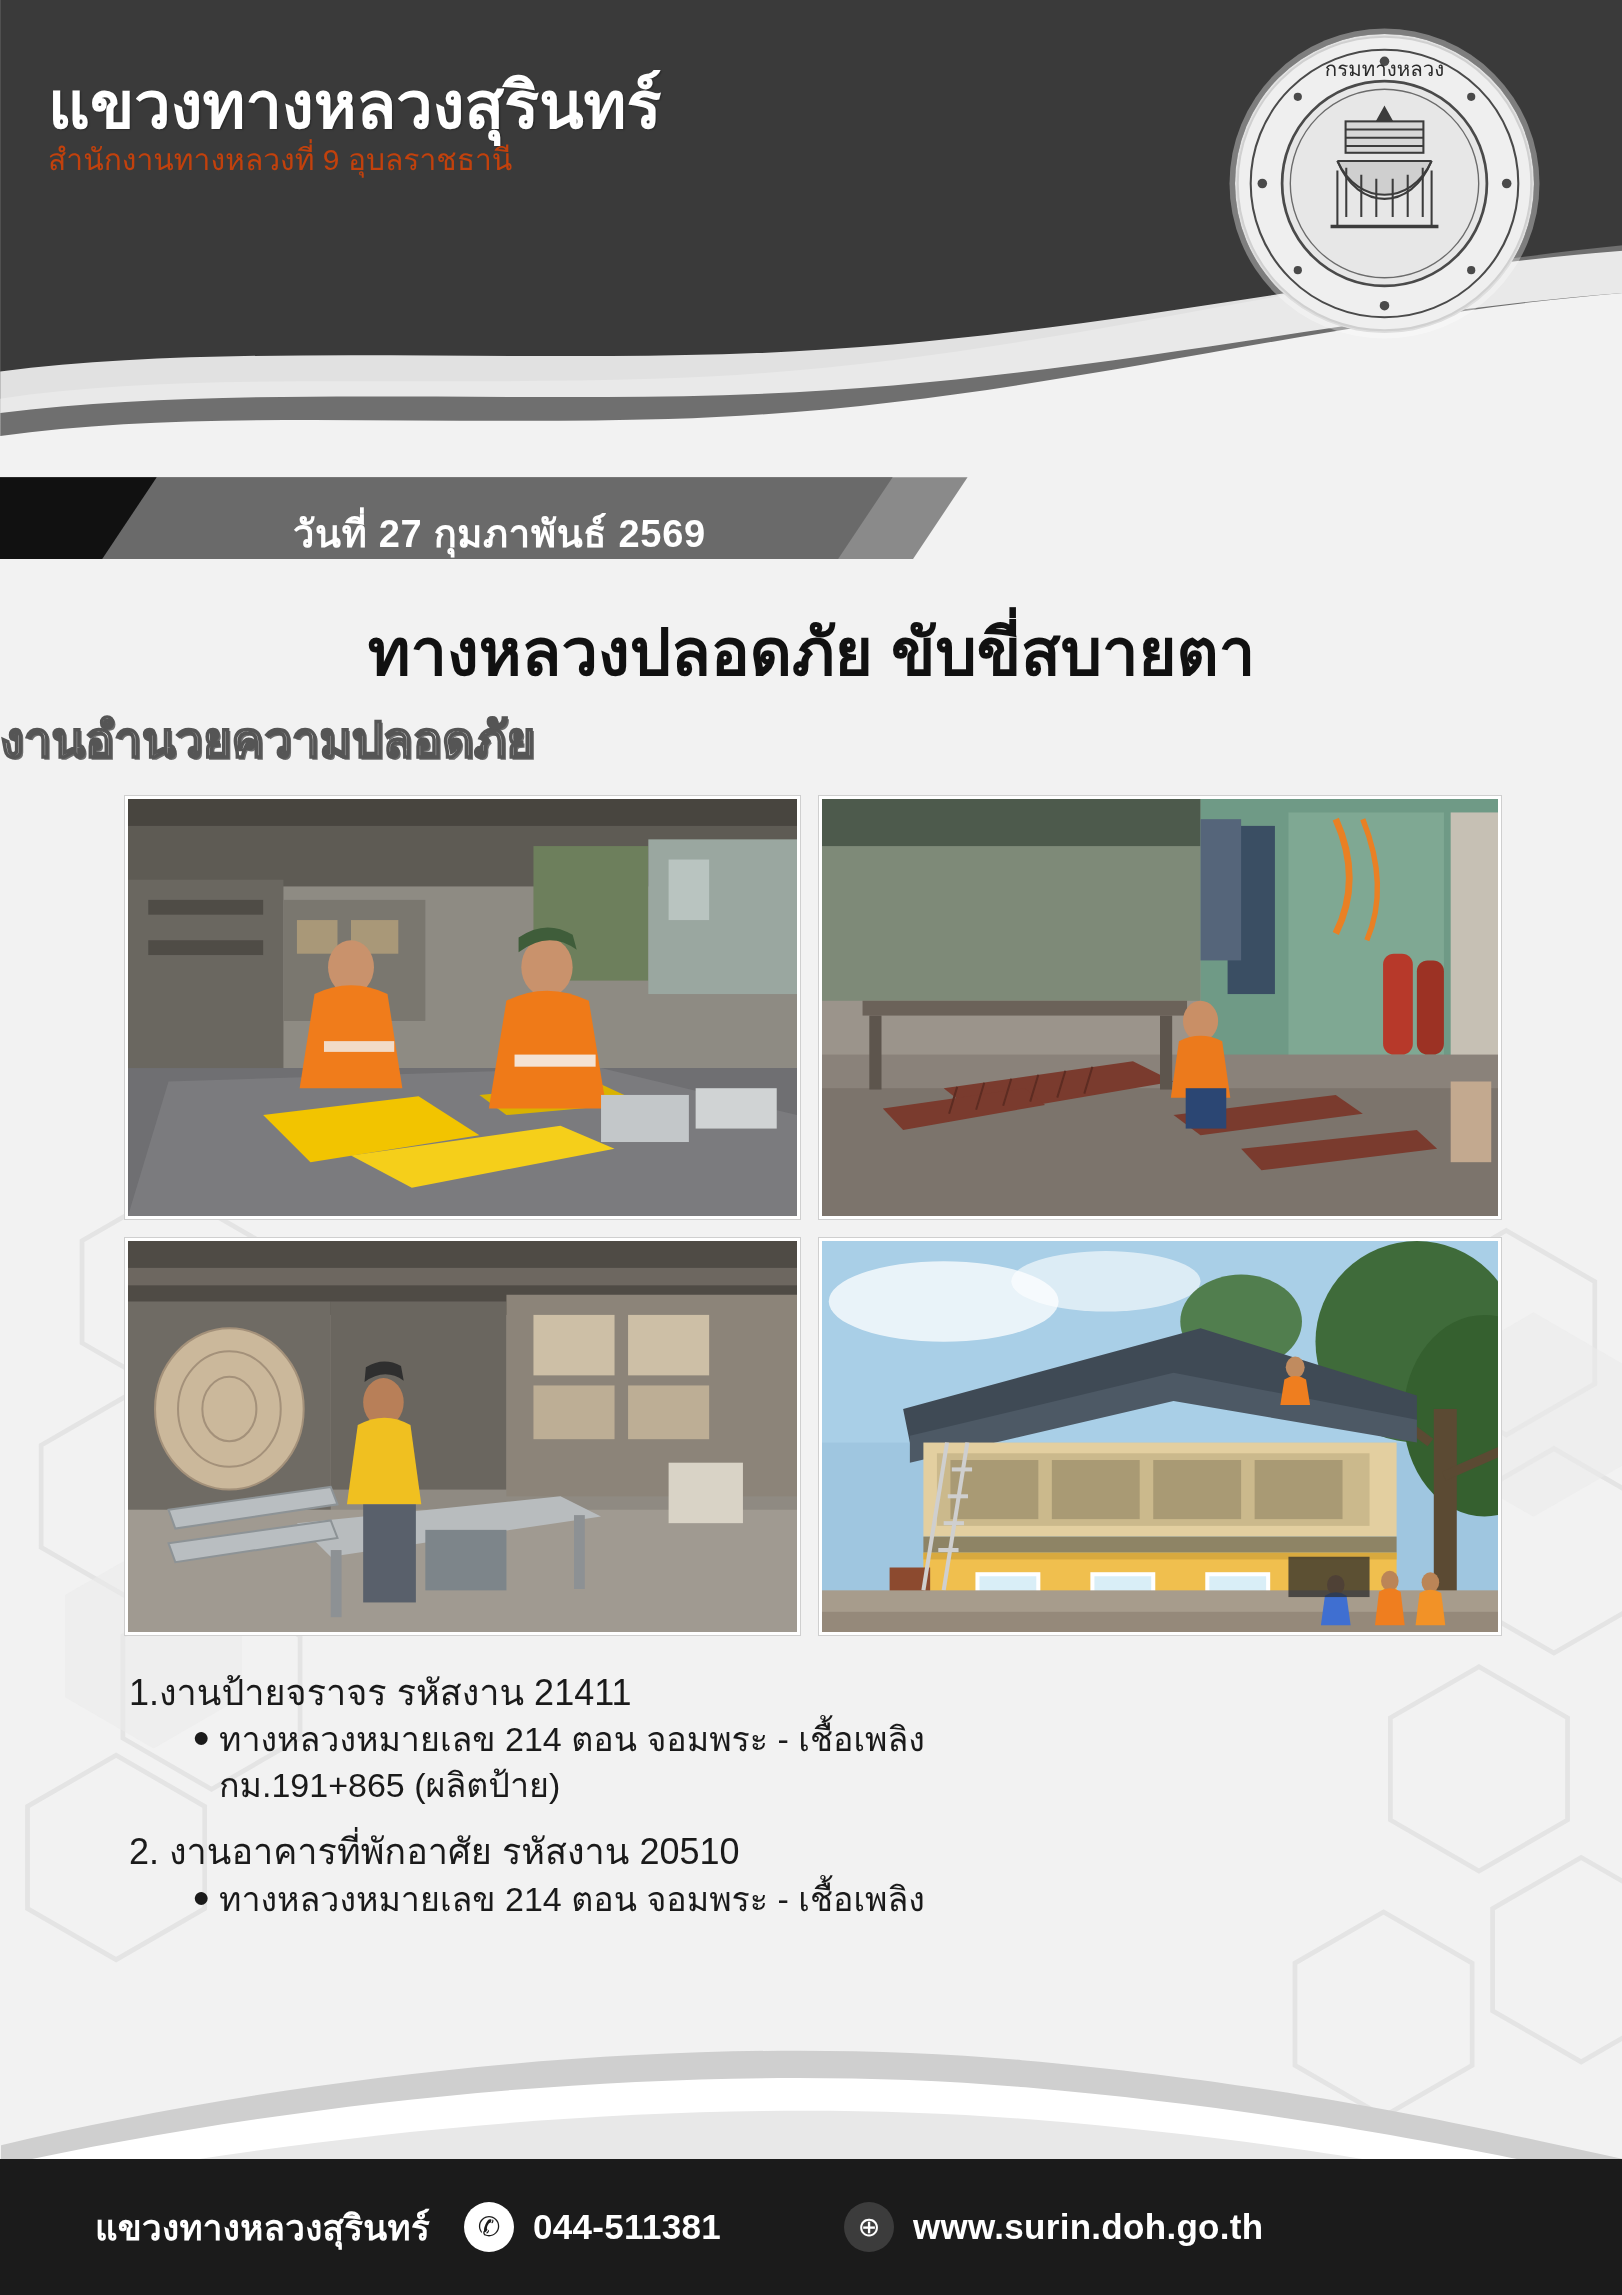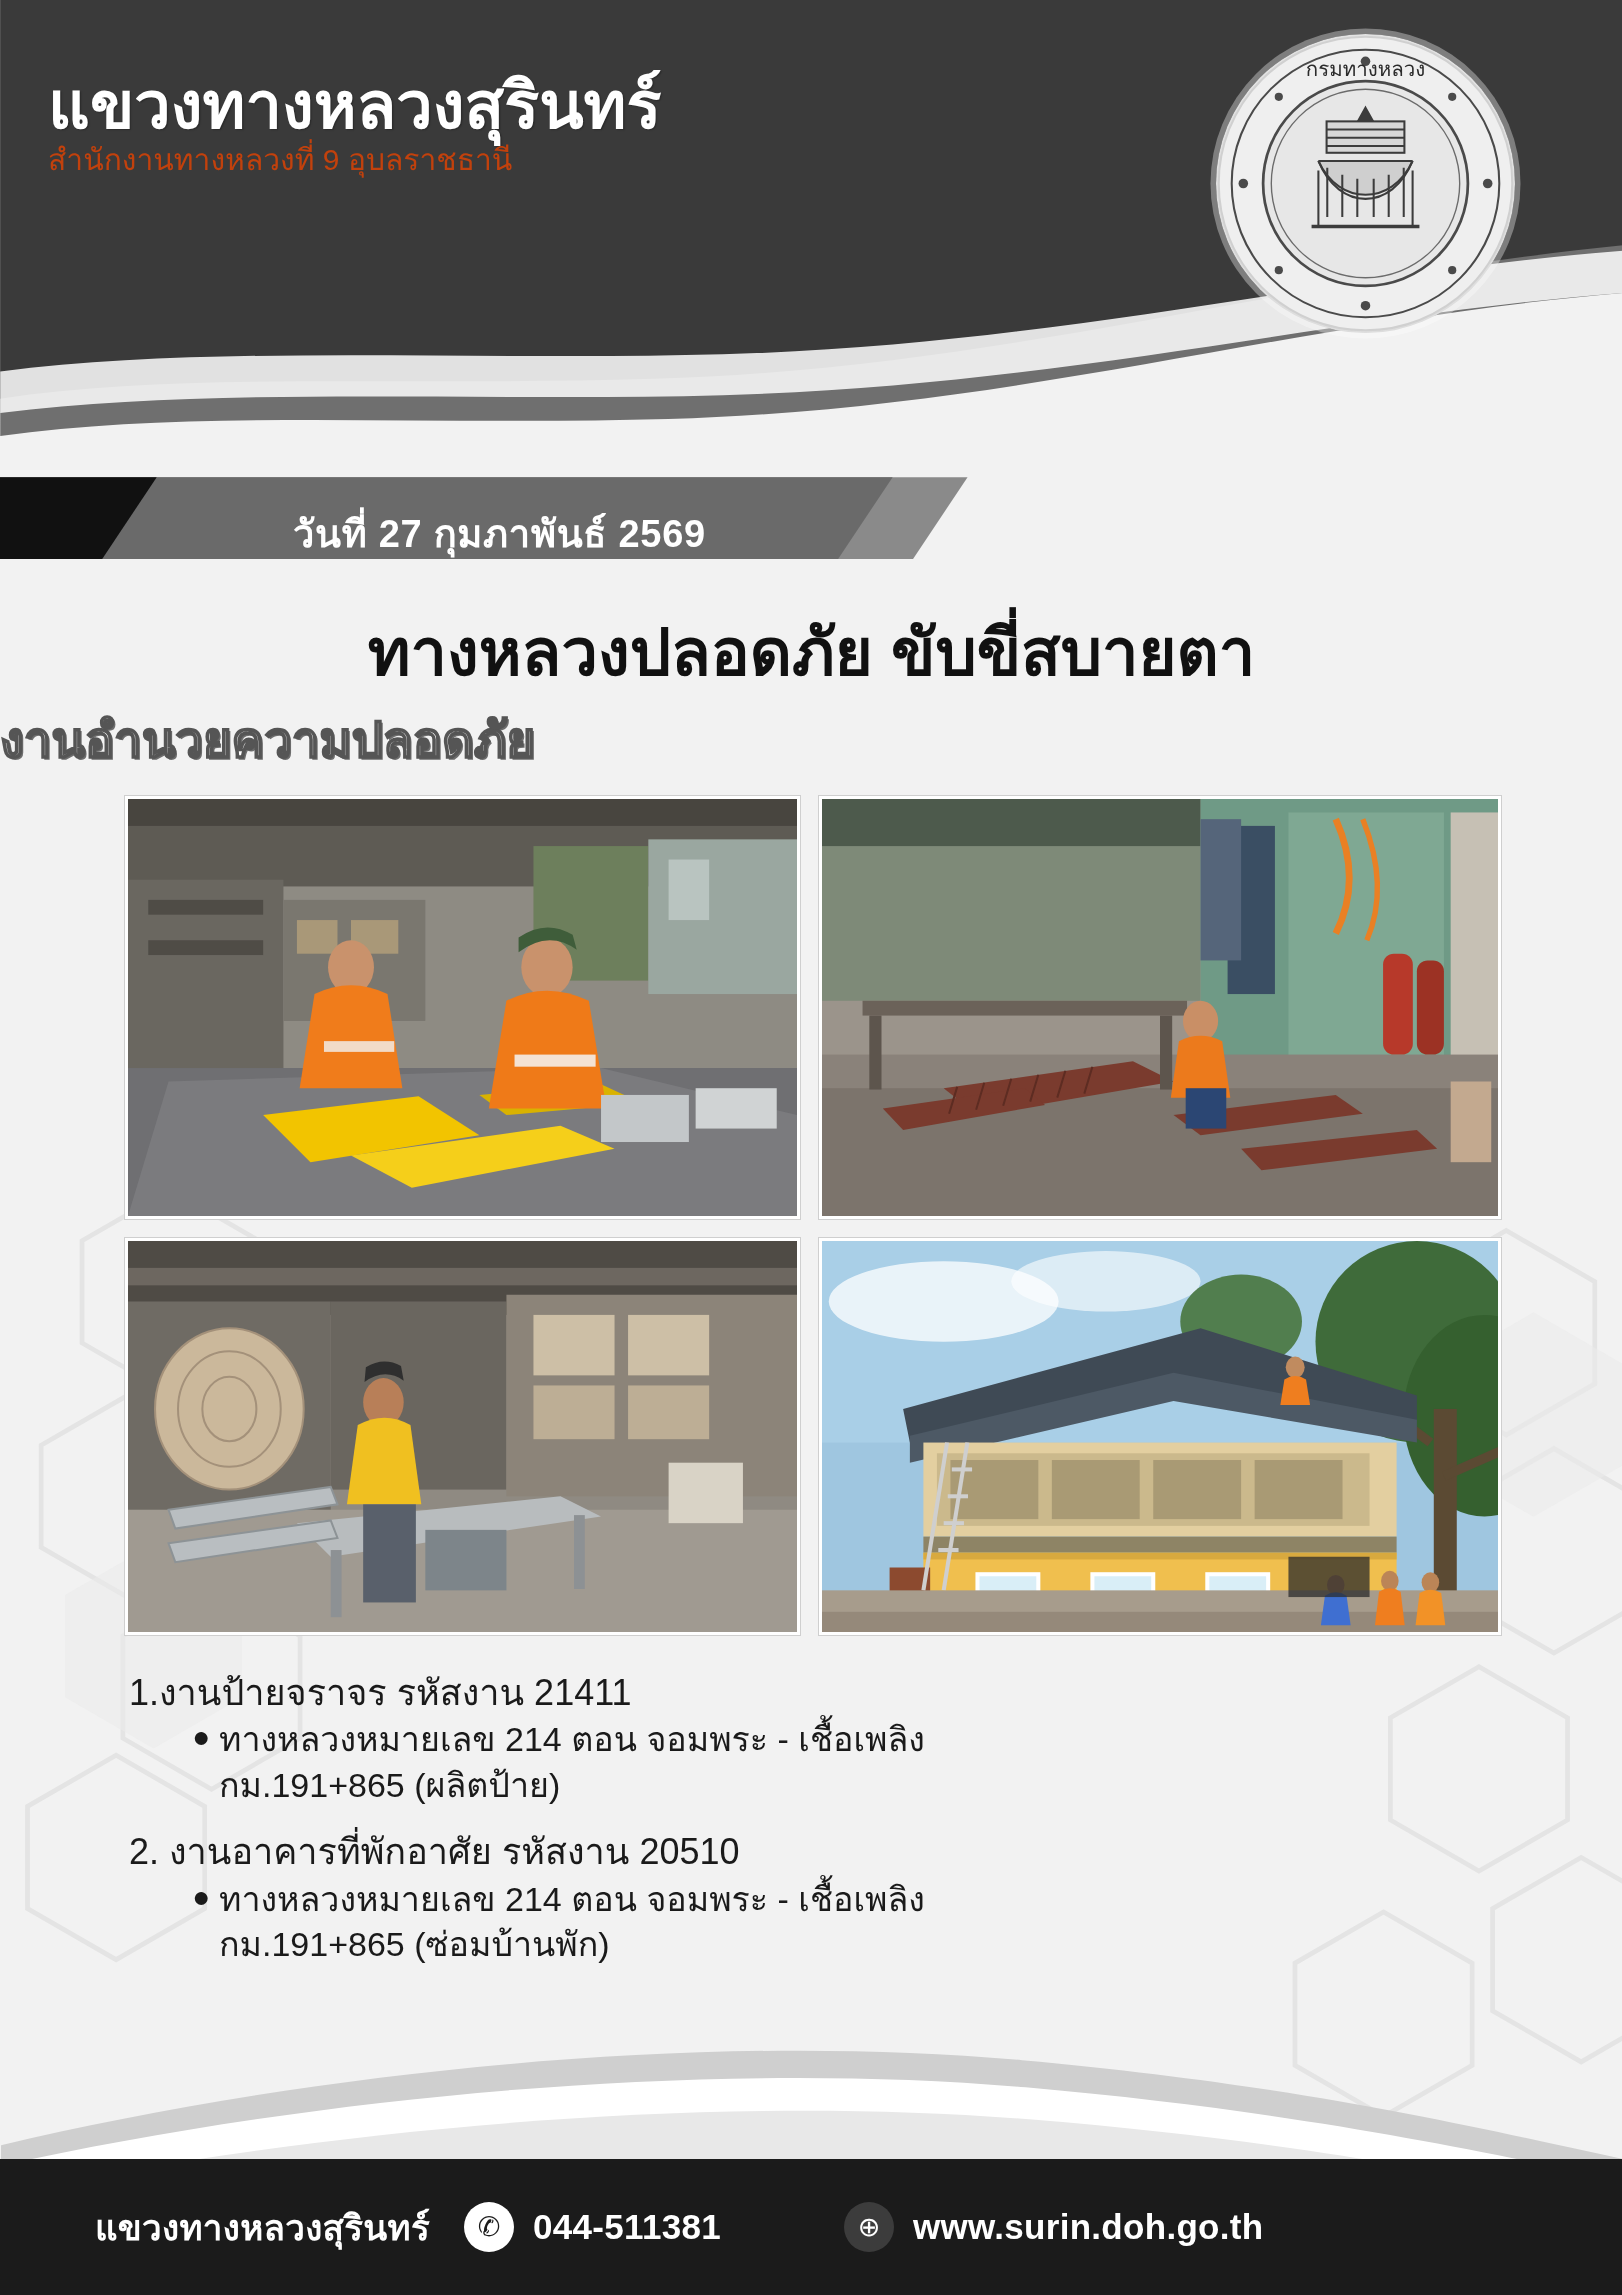--- a/index.html
+++ b/index.html
@@ -54,21 +54,21 @@
     margin-top: 3px;
     font-size: 30px;
     color: #c2410c;
     font-weight: normal;
     line-height: 1.1;
   }
 
   
   .seal {
     position: absolute;
-    right: 108px; top: 34px;
+    right: 89px; top: 34px;
     width: 299px; height: 299px;
     border-radius: 50%;
     background: radial-gradient(circle at 50% 45%, #f4f4f4 0%, #e3e3e3 60%, #d2d2d2 100%);
     box-shadow: 0 0 0 5.5px rgba(255,255,255,0.35);
     z-index: 6;
   }
 
   
   .ribbon-wrap {
     position: absolute;
@@ -481,21 +481,20 @@
       <span class="bullet-dot">●</span>
       <span>ทางหลวงหมายเลข 214 ตอน จอมพระ - เชื้อเพลิง</span>
     </div>
     <div class="cont-line">กม.191+865 (ผลิตป้าย)</div>
 
     <div class="line-head">2. งานอาคารที่พักอาศัย รหัสงาน 20510</div>
     <div class="bullet-line">
       <span class="bullet-dot">●</span>
       <span>ทางหลวงหมายเลข 214 ตอน จอมพระ - เชื้อเพลิง</span>
     </div>
-    <div class="cont-line">กม.191+865 (ซ่อมบ้านพัก)</div>
   </div>
 
   <div class="footer-wrap">
     <svg class="header-svg" width="1623" height="354" viewBox="0 0 2381 520" xmlns="http://www.w3.org/2000/svg">
       <path d="M0,520 L0,300 C420,200 1000,130 1500,175 C1900,211 2150,270 2381,320 L2381,520 Z" fill="#cfcfcf"></path>
       <path d="M0,520 L0,330 C430,235 1010,172 1505,215 C1900,250 2155,305 2381,352 L2381,520 Z" fill="#ffffff"></path>
       <path d="M0,520 L0,372 C440,282 1015,222 1510,262 C1905,294 2160,346 2381,392 L2381,520 Z" fill="#e8e8e8"></path>
     </svg>
     <div class="footer-bar"></div>
     <div class="footer-row">

